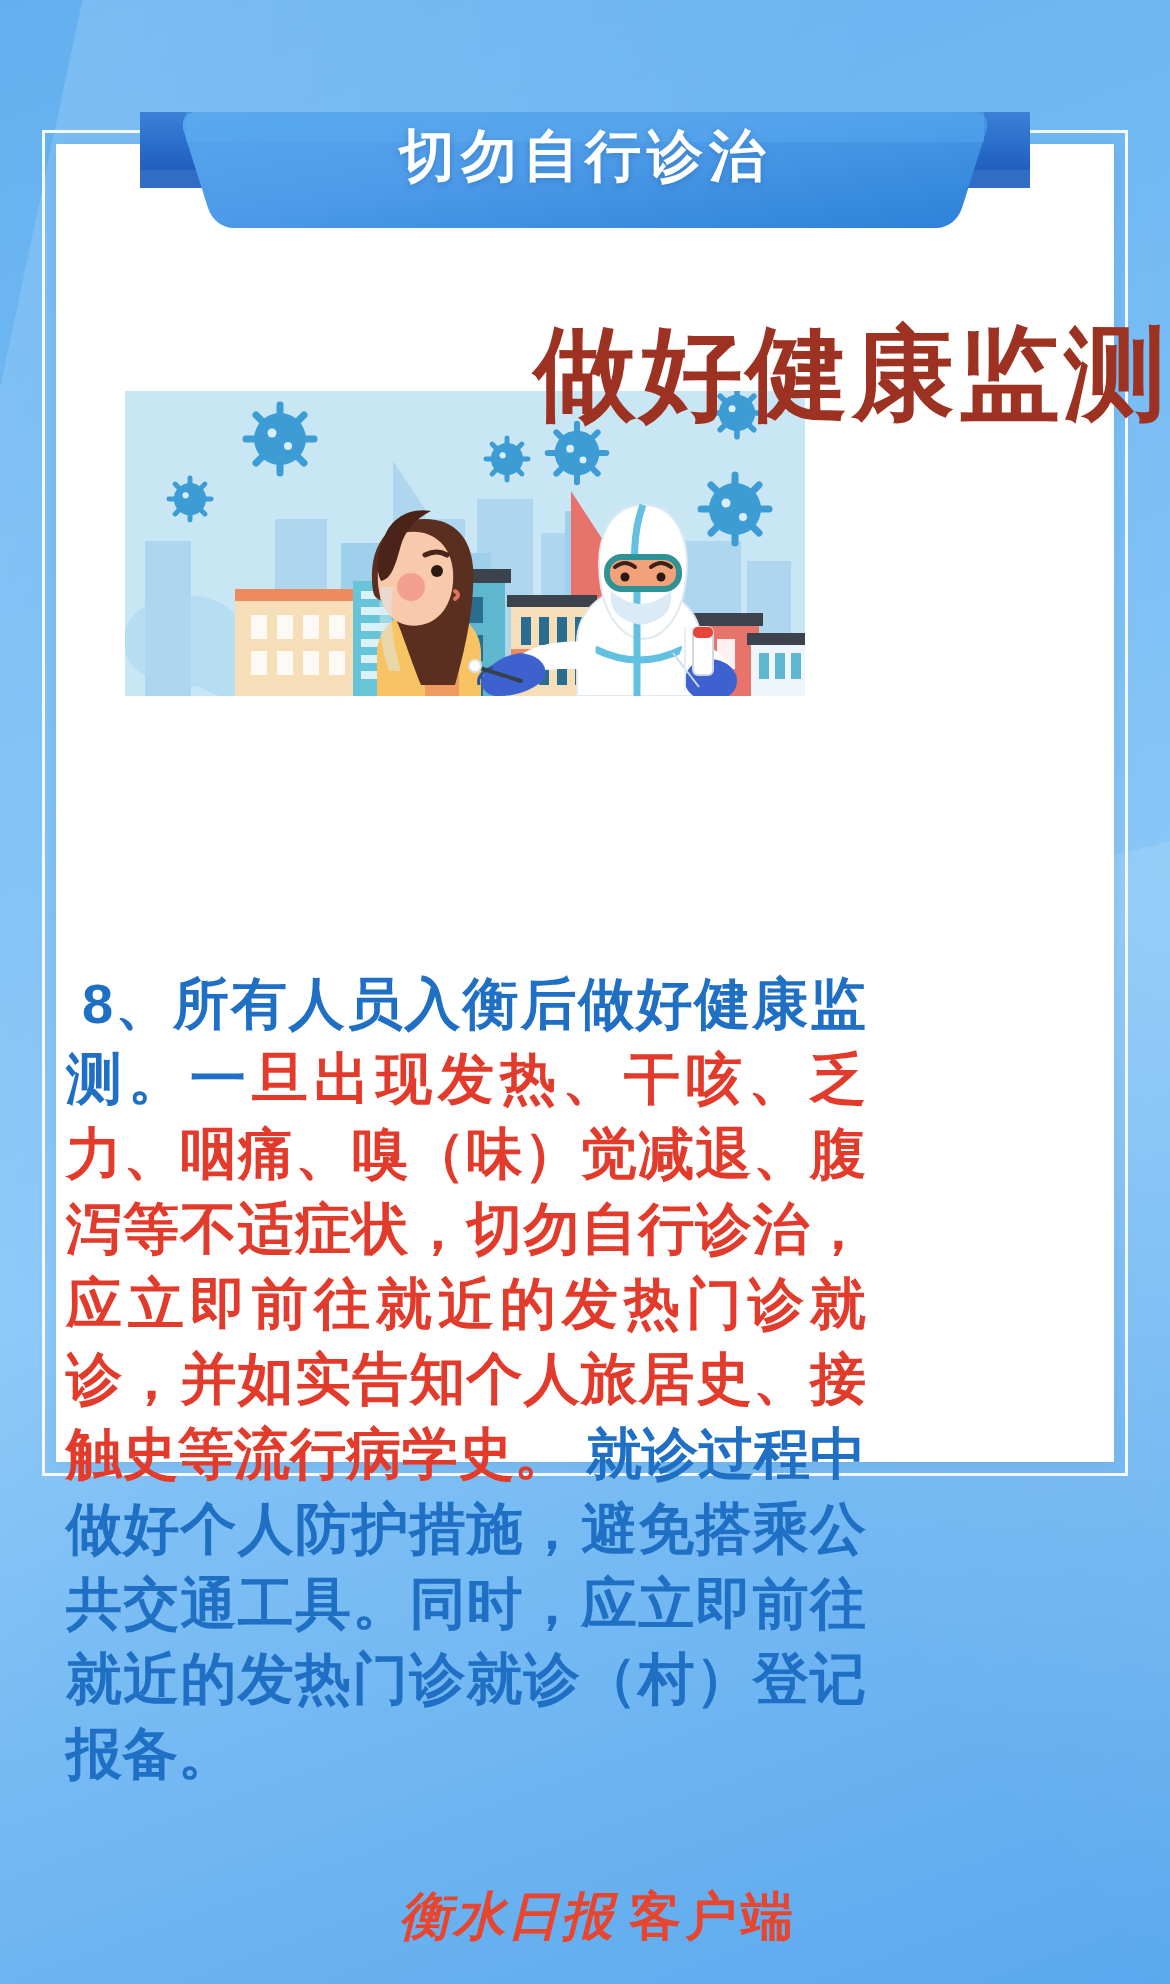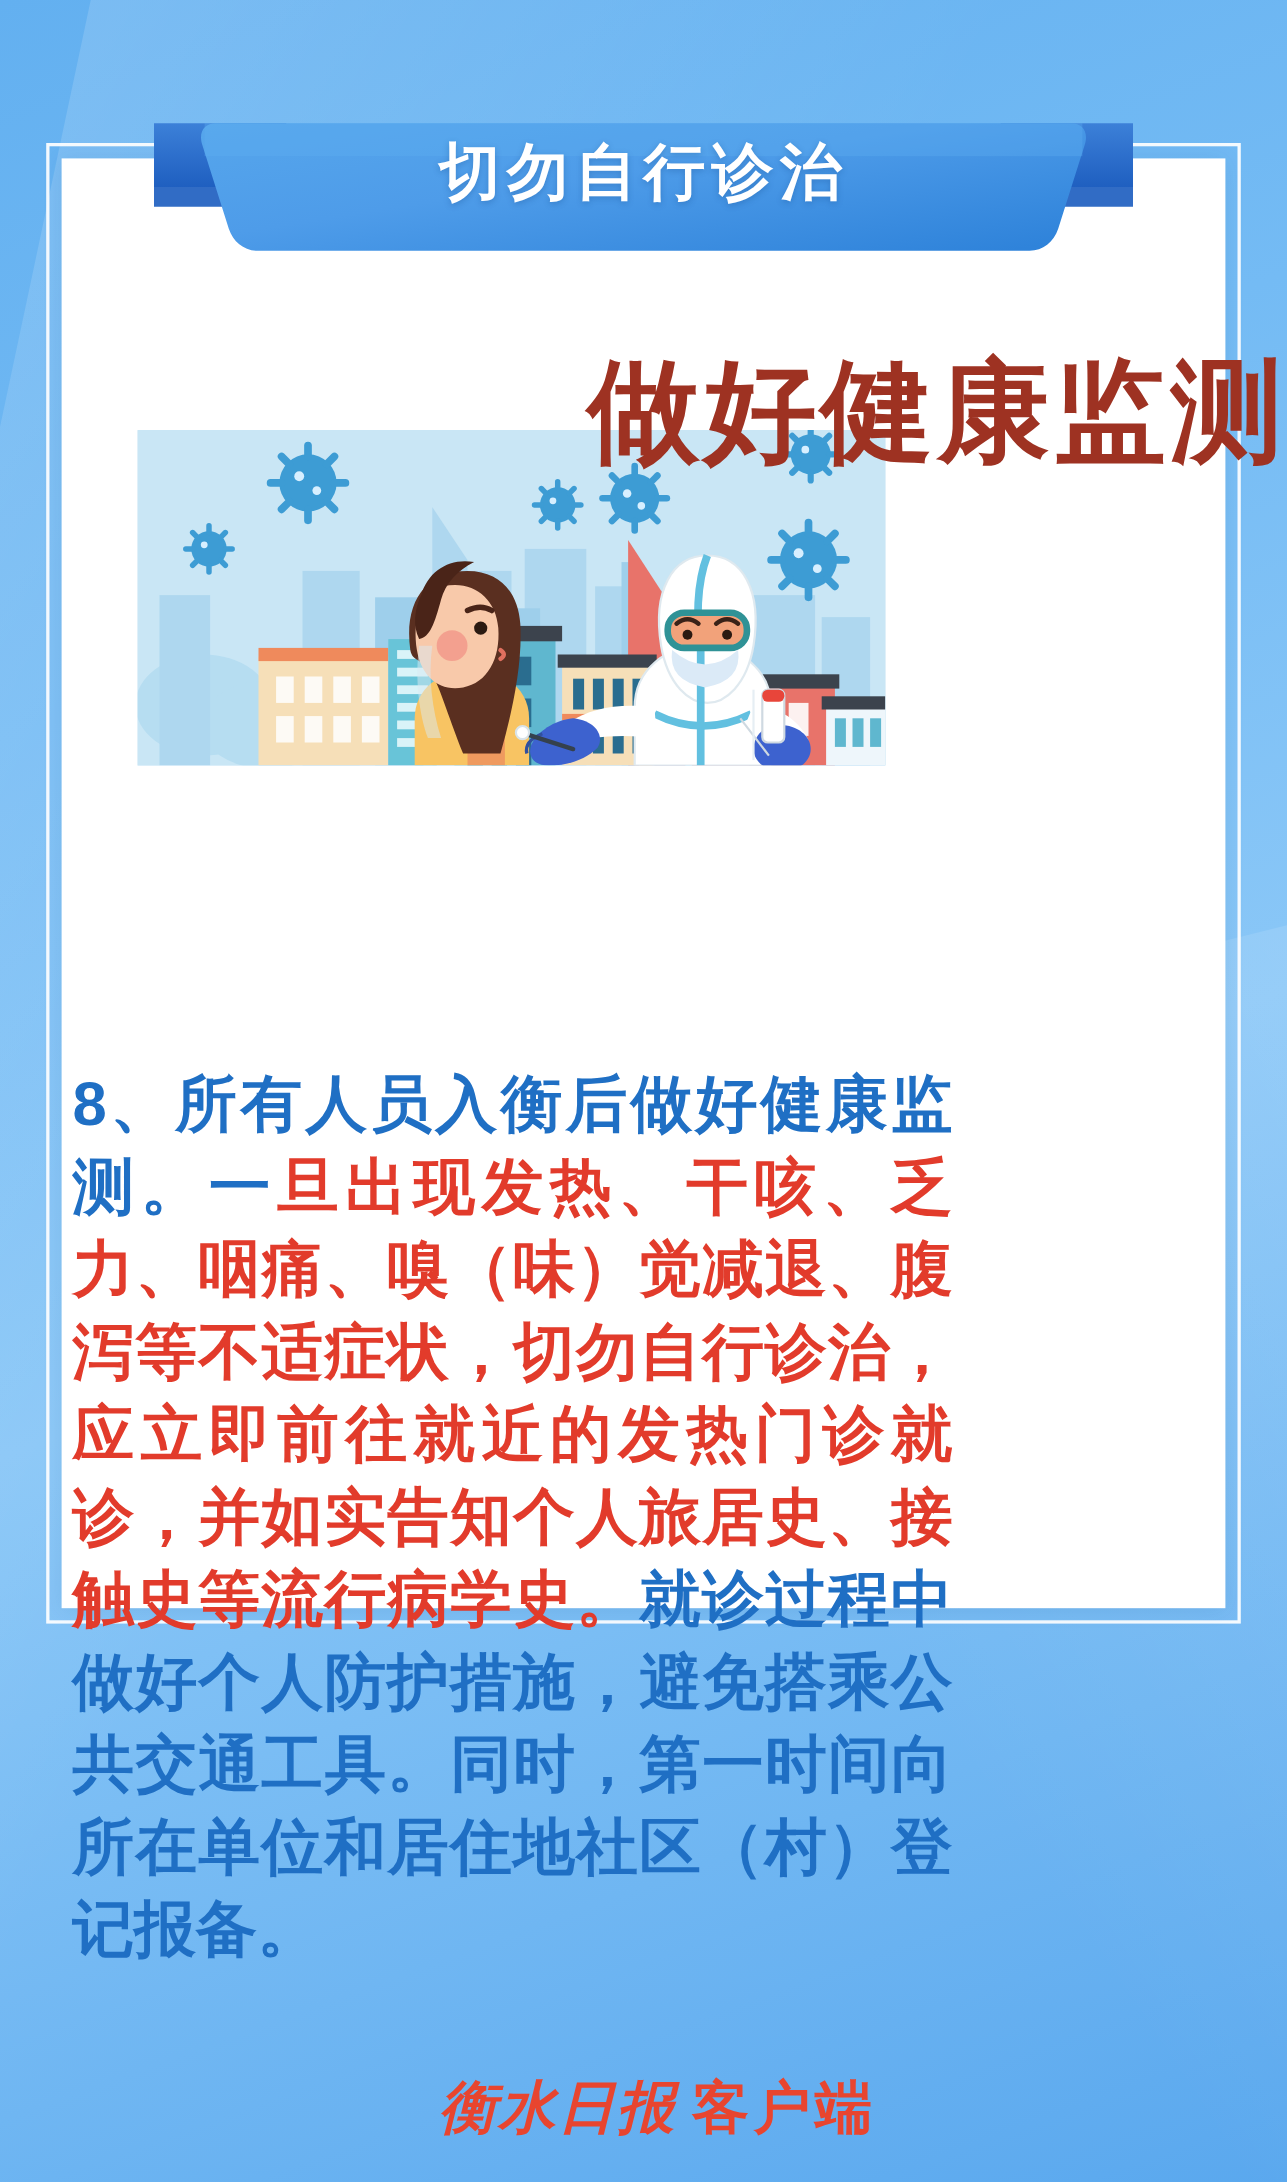--- a/index.html
+++ b/index.html
@@ -55,21 +55,21 @@
     background:#c9e6f5;overflow:hidden;z-index:5;
   }
 
   
   .body-text{
     position:absolute;left:66px;top:910px;width:800px;
     font-size:56px;font-weight:bold;line-height:1.34;
     letter-spacing:0px;text-align:justify;text-align-last:left;
     color:#1f6fc4;z-index:6;
   }
-  .seg-blue{color:#1f6fc4;}
+  .seg-blue{color:#1f6fc4;margin-left:16px;}
   .seg-red{color:#e23b2b;margin-top:44px;}
 
   
   .footer{
     position:absolute;left:0;right:0;top:1882px;text-align:center;
     z-index:6;
     padding-left:26px;
   }
   .footer-brand{
     font-size:52px;font-weight:bold;color:#e8452f;
@@ -377,17 +377,17 @@
         <rect x="568" y="236" width="20" height="48" rx="5" fill="#ffffff" stroke="#cfd9e1" stroke-width="2"></rect>
         <rect x="568" y="236" width="20" height="11" rx="5" fill="#e8453a"></rect>
       </g>
 
       <path d="M548,262 L574,296" stroke="#cfd9e1" stroke-width="2" fill="none"></path>
       <path d="M560,236 L560,300" stroke="#e6eef4" stroke-width="2" fill="none"></path>
     </g>
   </svg>
 </div>
 
-<p class="body-text"><span class="seg-blue">8、所有人员入衡后做好健康监测。一</span><span class="seg-red">旦出现发热、干咳、乏力、咽痛、嗅（味）觉减退、腹泻等不适症状，切勿自行诊治，应立即前往就近的发热门诊就诊，并如实告知个人旅居史、接触史等流行病学史。</span><span class="seg-blue">就诊过程中做好个人防护措施，避免搭乘公共交通工具。同时，第一时间向所在单位和居住地社区（村）登记报备。</span></p>
+<p class="body-text"><span class="seg-blue">8、所有人员入衡后做好健康监测。一</span><span class="seg-red">旦出现发热、干咳、乏力、咽痛、嗅（味）觉减退、腹泻等不适症状，切勿自行诊治，应立即前往就近的发热门诊就诊，并如实告知个人旅居史、接触史等流行病学史。</span><span class="seg-blue">就诊过程中做好个人防护措施，避免搭乘公共交通工具。同时，应立即前往就近的发热门诊就诊（村）登记报备。</span></p>
 
 <div class="footer">
   <span class="footer-brand">衡水日报</span><span class="footer-app">客户端</span>
 </div>
 
 </body></html>

